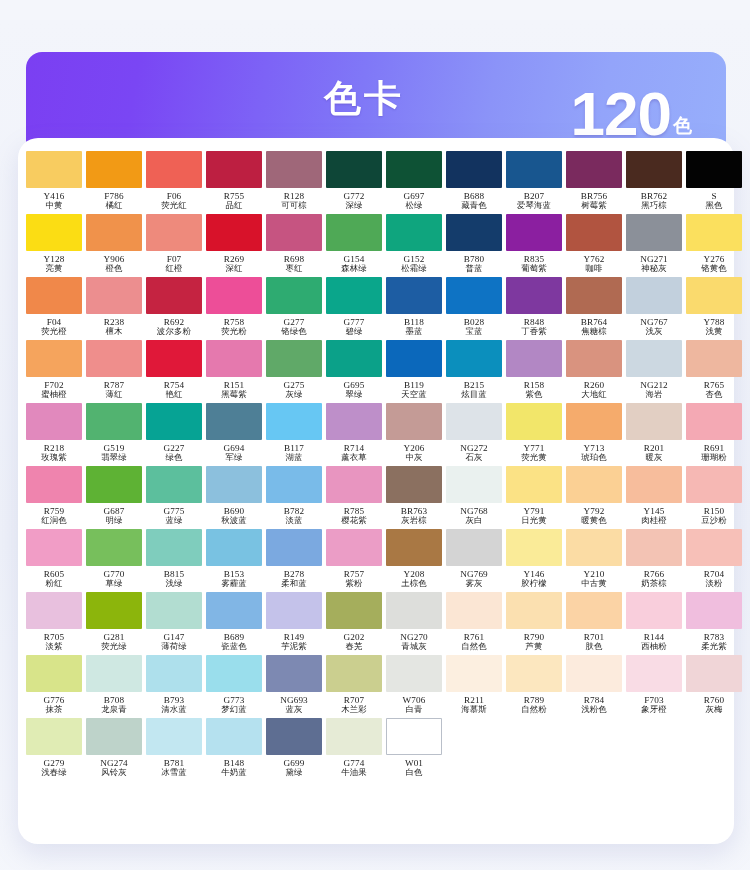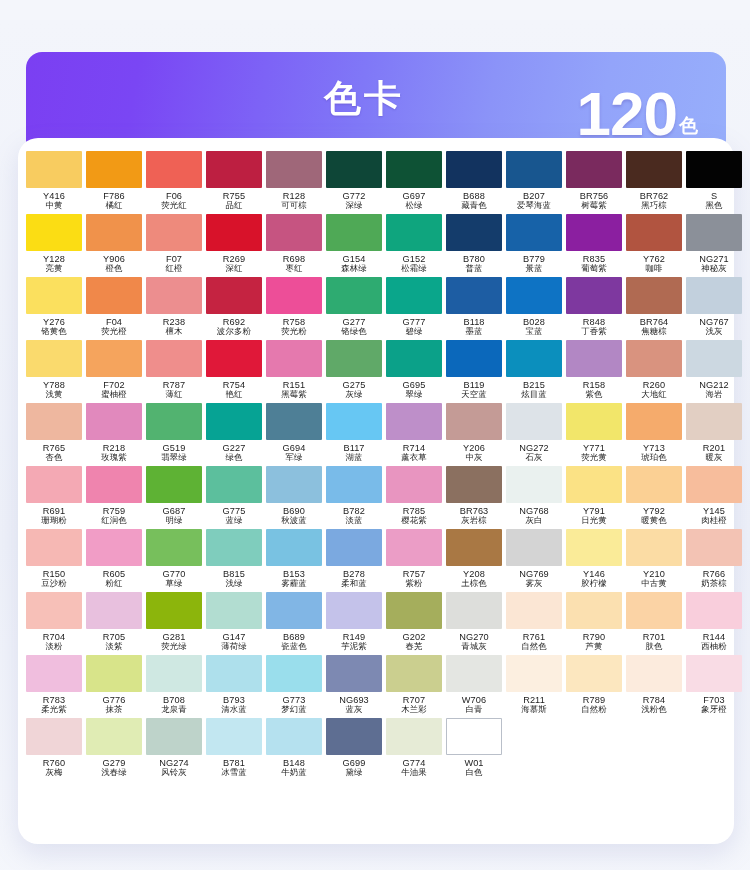--- a/index.html
+++ b/index.html
@@ -56,21 +56,21 @@
     transform: translate(-65%, -50%);
     color: #ffffff;
     font-size: 37px;
     font-weight: bold;
     letter-spacing: 3px;
     line-height: 1;
     text-shadow: 0 1px 2px rgba(60,30,140,.25);
   }
   .banner-count {
     position: absolute;
-    right: 28px;
+    right: 34px;
     bottom: 2px;
     display: flex;
     align-items: flex-end;
     color: #ffffff;
     line-height: .88;
   }
   .banner-count .num {
     font-size: 62px;
     font-weight: bold;
     letter-spacing: -1px;
@@ -98,20 +98,21 @@
   .grid {
     position: absolute;
     left: 6px;
     top: 13px;
     width: 704px;
     display: grid;
     grid-template-columns: repeat(12, 1fr);
     grid-auto-rows: 63px;
     row-gap: 0;
     column-gap: 0;
+    font-family: Liberation Serif, serif;
   }
 
   .cell {
     position: relative;
     display: flex;
     flex-direction: column;
     align-items: center;
   }
   .chip {
     width: 56px;
@@ -290,27 +291,20 @@
           </div>
         </div>
         <div class="cell">
           <div class="chip" style="background: rgb(20, 60, 107);"></div>
           <div class="labels">
             <div class="code">B780</div>
             <div class="cname">普蓝</div>
           </div>
         </div>
         <div class="cell">
-          <div class="chip" style="background: rgb(23, 98, 168);"></div>
-          <div class="labels">
-            <div class="code">B779</div>
-            <div class="cname">景蓝</div>
-          </div>
-        </div>
-        <div class="cell">
           <div class="chip" style="background: rgb(139, 31, 160);"></div>
           <div class="labels">
             <div class="code">R835</div>
             <div class="cname">葡萄紫</div>
           </div>
         </div>
         <div class="cell">
           <div class="chip" style="background: rgb(177, 84, 64);"></div>
           <div class="labels">
             <div class="code">Y762</div>

